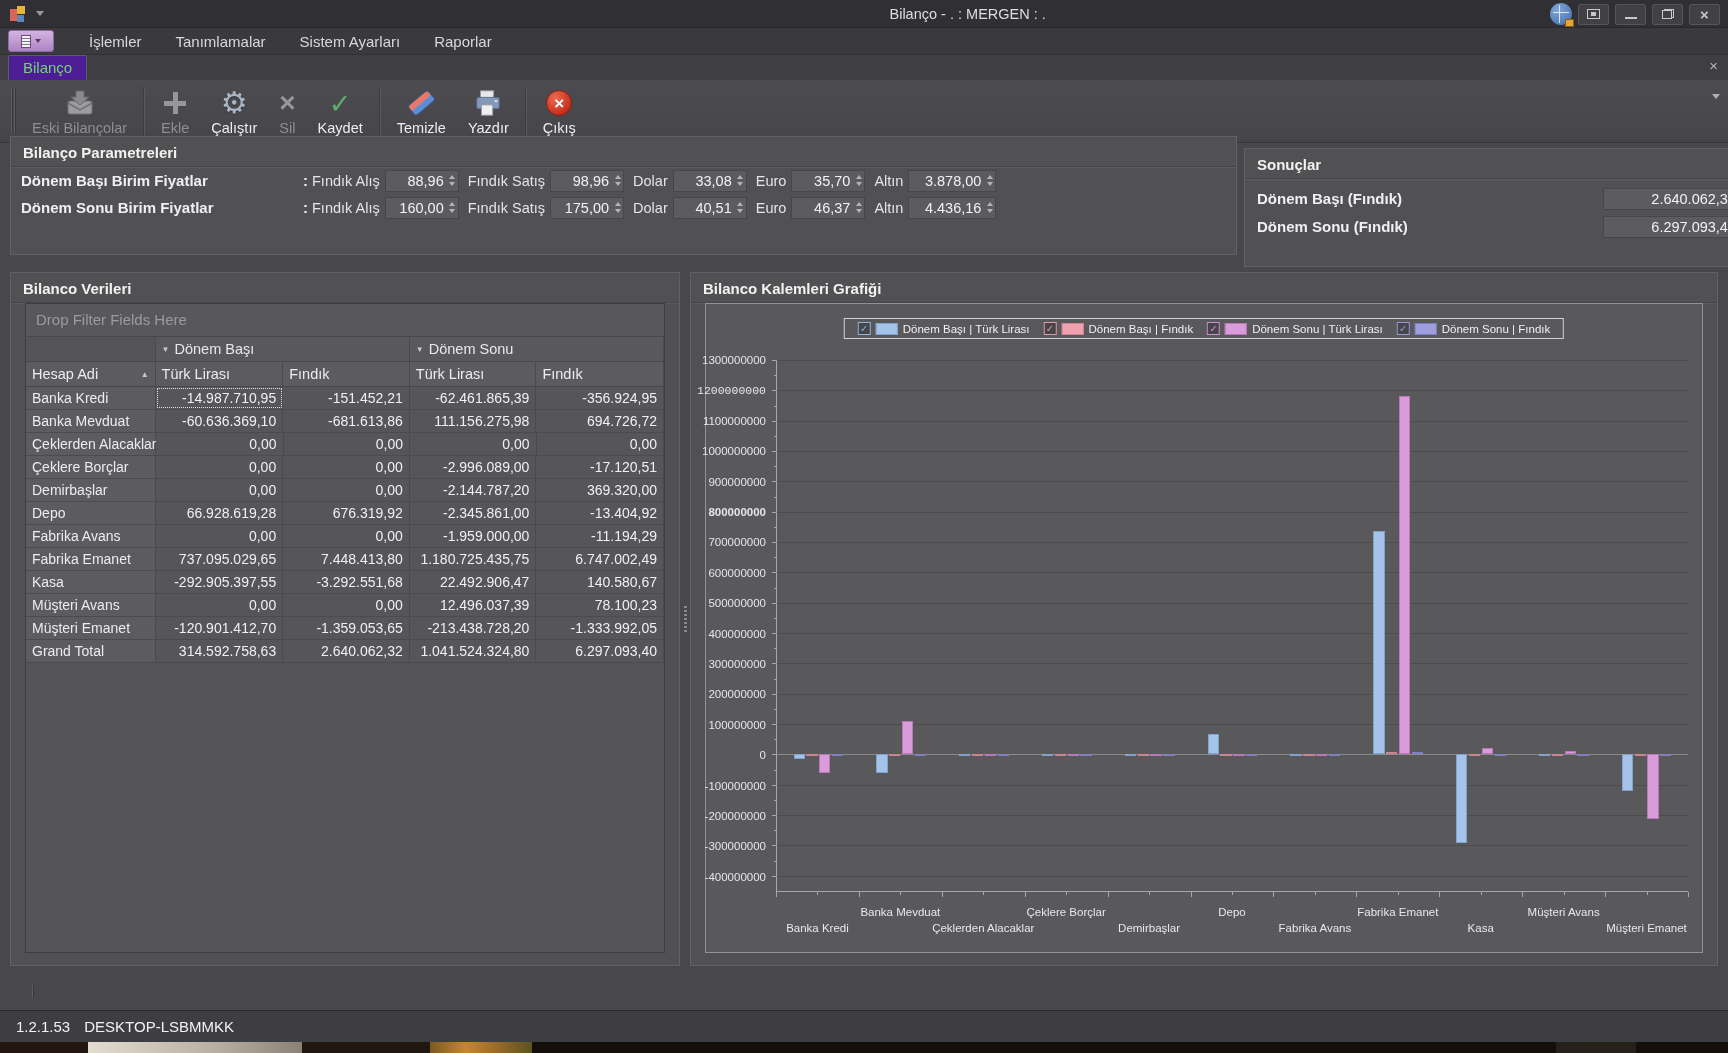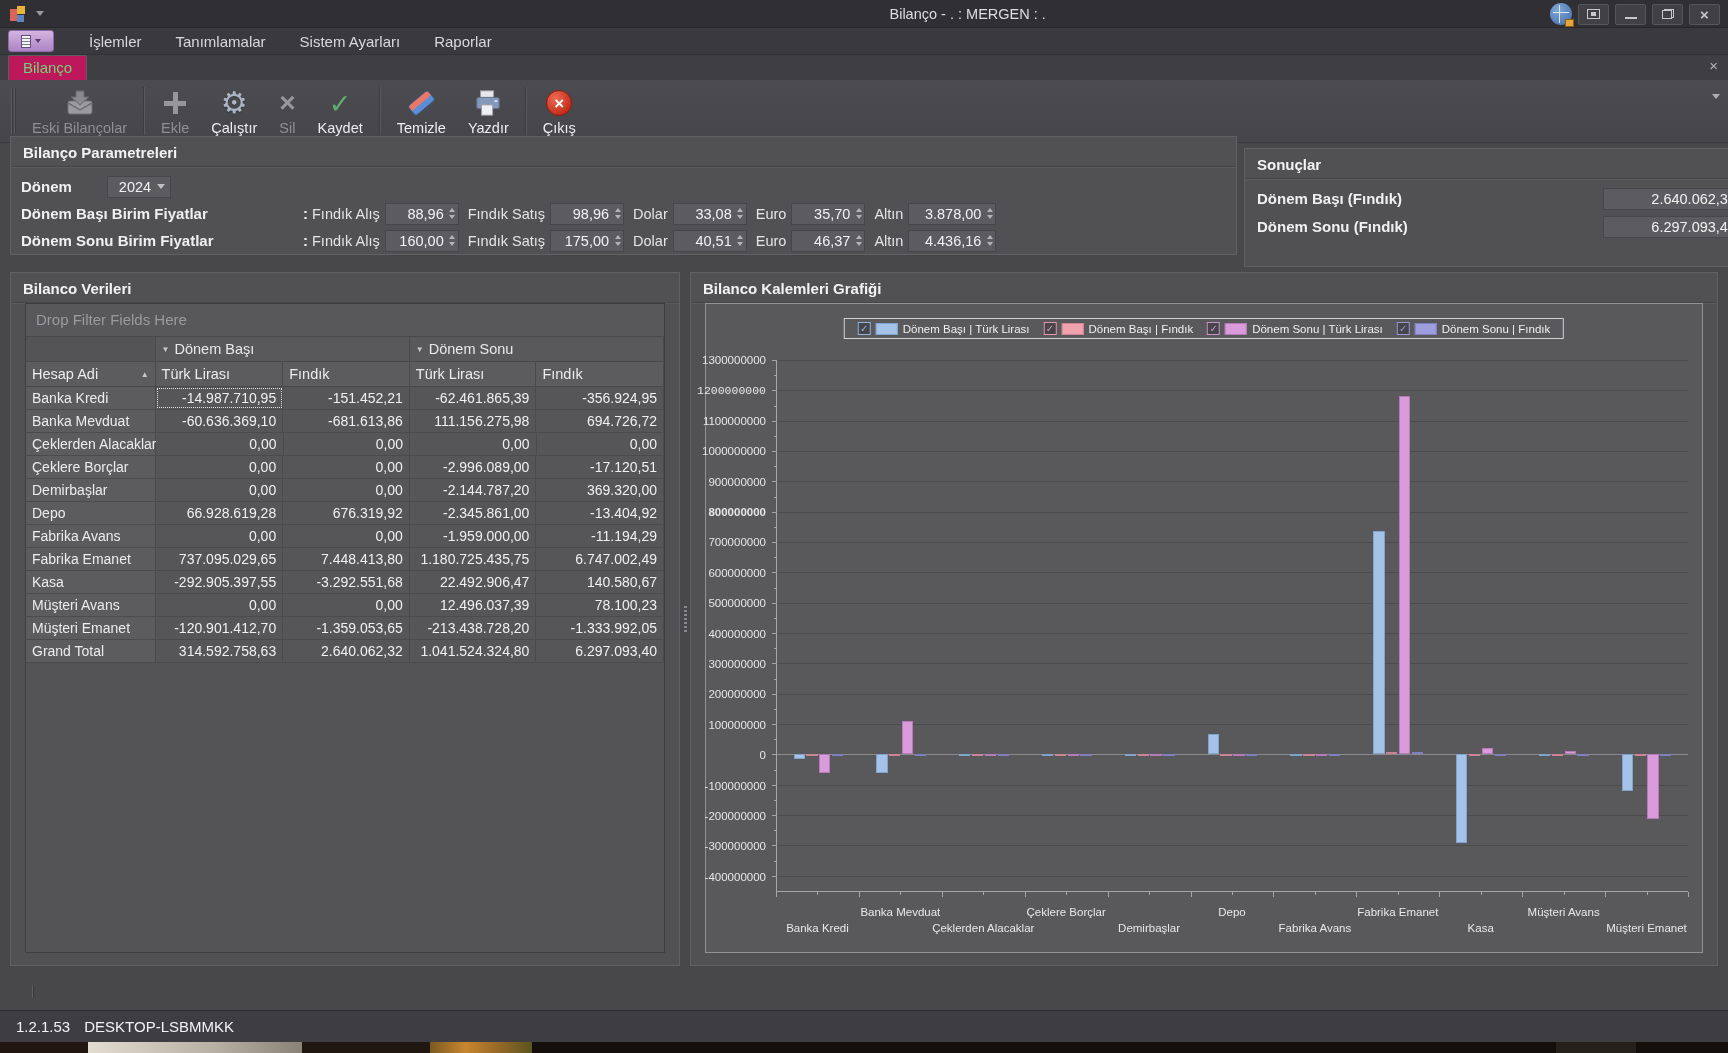--- a/index.html
+++ b/index.html
@@ -40,21 +40,21 @@
   .appbtn{width:46px;height:22px;border-radius:3px;margin-right:18px;
     background:linear-gradient(#d2b4e0,#ad84c4);border:1px solid #8f6aa8;
     display:flex;align-items:center;justify-content:center;gap:4px;}
   .doc-glyph{width:10px;height:13px;background:#f4f4f6;border:1px solid #6a4a80;
     background-image:linear-gradient(#f4f4f6 2px,#7a7a8a 2px,#7a7a8a 3px,#f4f4f6 3px,#f4f4f6 5px,#7a7a8a 5px,#7a7a8a 6px,#f4f4f6 6px,#f4f4f6 8px,#7a7a8a 8px,#7a7a8a 9px,#f4f4f6 9px);}
   .appbtn b{width:0;height:0;border-left:3px solid transparent;border-right:3px solid transparent;border-top:4px solid #5a3a6a;}
   .menu-item{padding:4px 17px;font-size:15px;color:#d8d8da;}
 
   
   .tabstrip{position:absolute;left:0;top:55px;width:100%;height:25px;background:#3f3f43;}
-  .tab{position:absolute;left:8px;bottom:0;padding:3px 14px 4px;background:#be185d;
+  .tab{position:absolute;left:8px;bottom:0;padding:3px 14px 4px;background:#4c1d95;
     border:1px solid #5e5e62;border-bottom:none;border-radius:2px 2px 0 0;
     color:#72d472;font-size:15px;}
   .tab-close{position:absolute;right:10px;top:3px;color:#b4b4b8;font-size:15px;line-height:1;}
 
   
   .toolbar{position:absolute;left:0;top:80px;width:100%;height:63px;
     background:linear-gradient(#4c4c50,#46464a);border-bottom:1px solid #38383c;
     display:flex;align-items:stretch;padding-left:6px;}
   .tb-grip{width:5px;margin:8px 5px;background:
     linear-gradient(90deg,#5c5c60 1px,#3a3a3e 1px,#3a3a3e 2px,transparent 2px,transparent 3px,#5c5c60 3px,#5c5c60 4px,#3a3a3e 4px);}
@@ -289,27 +289,20 @@
       <div class="ticon">
           <span class="exit-ic">×</span>
         </div>
       <div class="tlabel">Çıkış</div>
     </div>
     <div class="tb-overflow"></div>
   </div>
 
   <div class="panel" id="p-params">
     <div class="ptitle">Bilanço Parametreleri</div>
-    <div class="prow first">
-      <span class="plabel" style="width:70px">Dönem</span>
-      <div class="combo">
-        <span>2024</span>
-        <b></b>
-      </div>
-    </div>
     <div class="prow">
       <span class="plabel wide">Dönem Başı Birim Fiyatlar</span>
       <span class="pcolon">:</span>
       <span class="flabel" style="margin-left:0">Fındık Alış</span>
       <div class="spin w74">
           <span class="spin-val">88,96</span>
           <span class="spin-btns">
             <i class="tri-up"></i>
             <i class="tri-dn"></i>
           </span>

